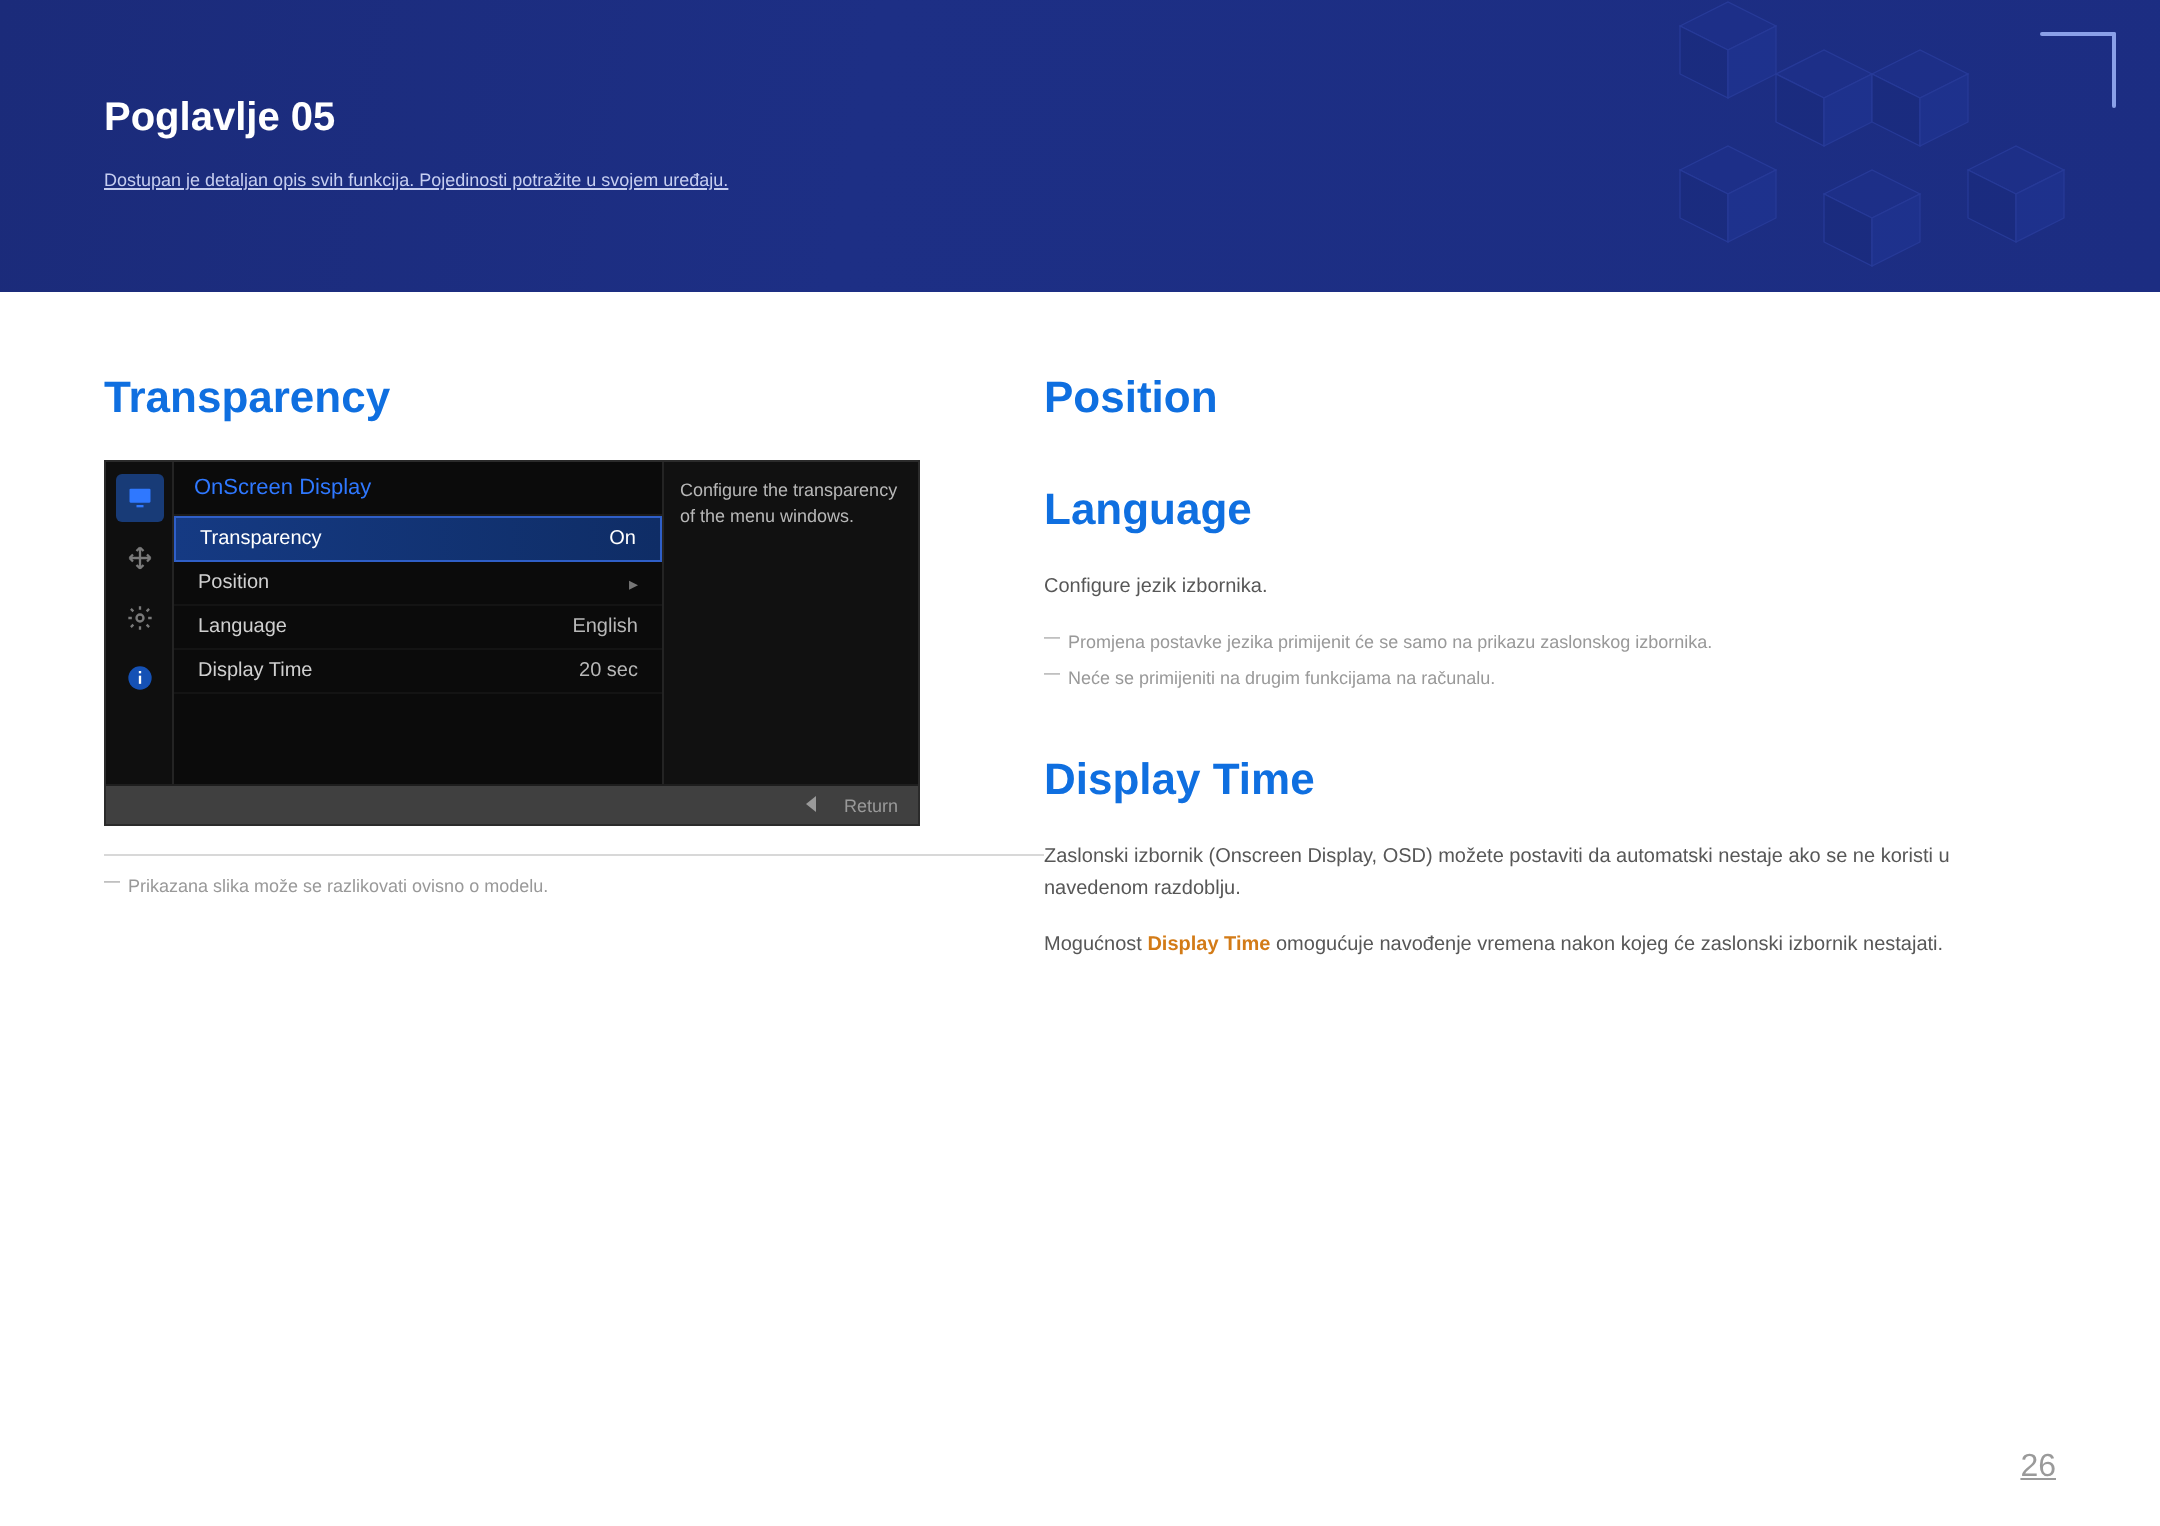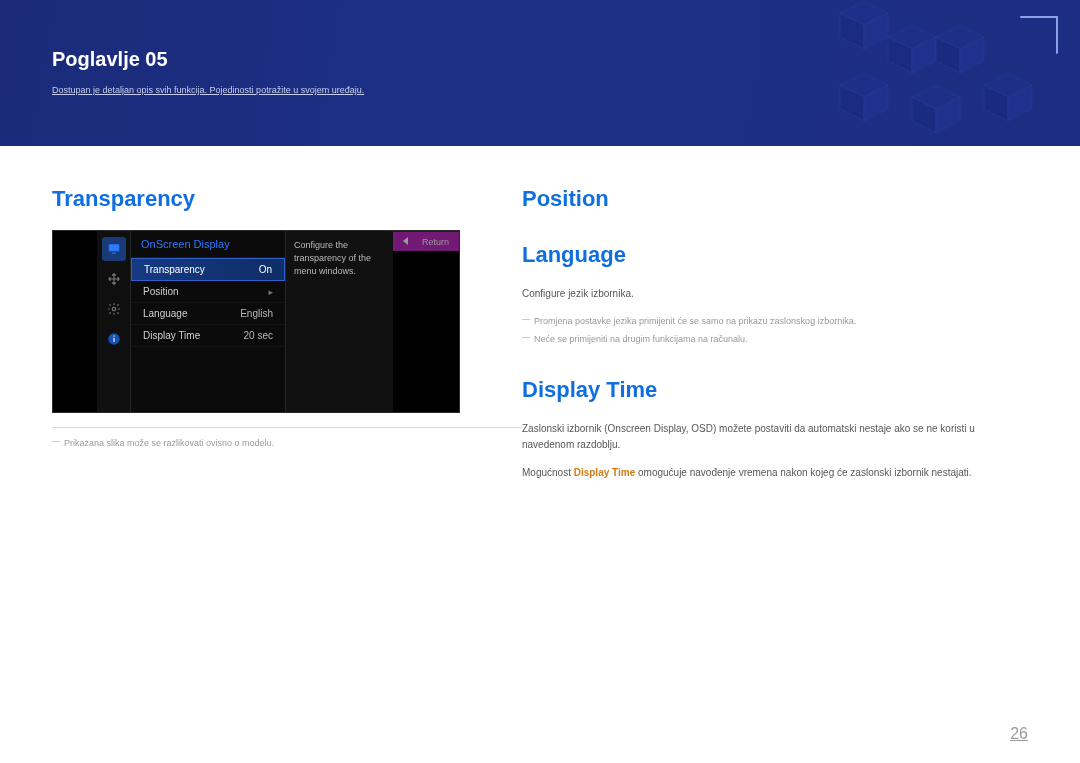--- a/index.html
+++ b/index.html
@@ -124,24 +124,23 @@
   .section-gap { margin-top: 30px; }
   .emph { color:#d37b17; font-weight:600; }
 
   
   .osd {
     width: 408px;
     height: 183px;
     background:#000;
     border:1px solid #2b2b2b;
     display:flex;
-    flex-direction:row;
+    flex-direction:column;
     font-size:10px;
     color:#d0d0d0;
-    padding-left:44px;
   }
   .osd-body { display:flex; flex:1; }
   .osd-side {
     width:34px;
     background:#0f0f0f;
     border-right:1px solid #242424;
     display:flex;
     flex-direction:column;
     align-items:center;
     padding-top:6px;
@@ -172,31 +171,31 @@
   }
   .menu-row.sel {
     background:linear-gradient(90deg,#153a83,#0f2d66);
     border:1px solid #2f5fc8;
     color:#fff;
   }
   .menu-row .val { color:#b8b8b8; }
   .menu-row.sel .val { color:#fff; }
   .arrow-r { color:#777; font-size:9px; }
   .osd-help {
-    width:108px;
+    width:128px;
     background:#111;
     border-left:1px solid #242424;
     padding:8px 8px;
     font-size:9px;
     line-height:1.45;
     color:#b8b8b8;
   }
   .osd-footer {
     height:20px;
-    background:#701a75;
+    background:#404040;
     border-top:1px solid #1e1e1e;
     display:flex;
     justify-content:flex-end;
     align-items:center;
     padding:0 10px;
     color:#9a9a9a;
     font-size:9px;
     gap:10px;
   }
   .tri-l {

